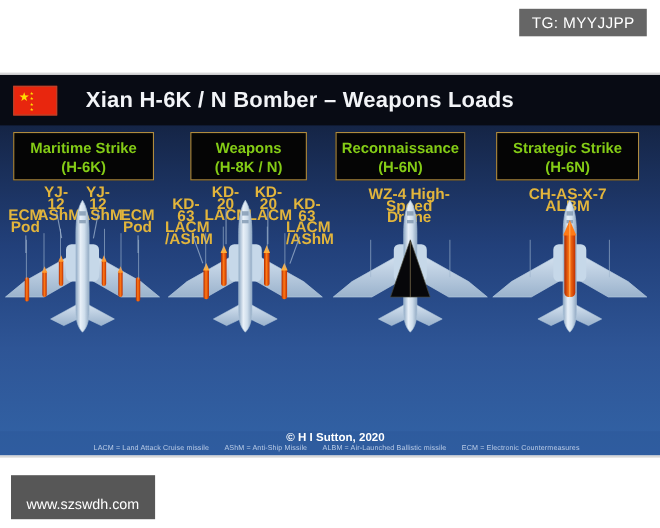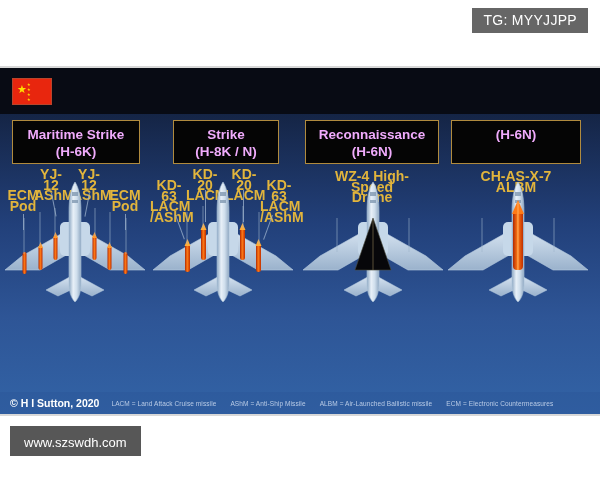--- a/index.html
+++ b/index.html
@@ -26,25 +26,25 @@
     letter-spacing: 0.3px;
     padding: 5px 11px 6px 11px;
     line-height: 1;
     font-family: "Liberation Sans", sans-serif;
   }
 
   
   #site-watermark {
     position: absolute;
     left: 10px;
-    bottom: 24px;
+    bottom: 8px;
     background: #575757;
     color: #ffffff;
     font-size: 13px;
-    padding: 10px 14px 7px 14px;
+    padding: 20px 14px 7px 14px;
     line-height: 1;
   }
 
   
   #infographic {
     position: absolute;
     left: 0px;
     top: 66px;
     width: 600px;
     height: 350px;
@@ -105,21 +105,21 @@
     white-space: nowrap;
   }
 
   
   .panel-title-box {
     position: absolute;
     top: 52px;
     background: #050505;
     border: 1.5px solid #b08b3e;
     box-sizing: border-box;
-    color: #f0abfc;
+    color: #84cc16;
     text-align: center;
     font-size: 13.5px;
     font-weight: bold;
     line-height: 17px;
     padding-top: 5px;
     height: 44px;
   }
   .panel-title-box .sub { display: block; }
 
   
@@ -154,20 +154,21 @@
   
   #footer-bar {
     position: absolute;
     left: 0;
     bottom: 0;
     width: 600px;
     height: 22px;
     display: flex;
     align-items: center;
     background: rgba(42, 84, 150, 0.35);
+    flex-direction: column;
   }
   #credit {
     color: #ffffff;
     font-size: 10.5px;
     font-weight: bold;
     margin-left: 10px;
     white-space: nowrap;
   }
   #legend-strip {
     display: flex;
@@ -187,38 +188,40 @@
 
 <div id="tg-watermark">TG: MYYJJPP</div>
 
 <div id="infographic">
 
   <div id="header-bar">
     <div id="flag-icon">
       <span class="big-star">★</span>
       <span class="small-stars">★<br>★<br>★<br>★</span>
     </div>
+    <div id="header-title">Xian H-6K / N Bomber – Weapons Loads</div>
   </div>
 
   <div class="panel-title-box" style="left:12px; width:128px;">
     <span>Maritime Strike</span>
     <span class="sub">(H-6K)</span>
   </div>
 
   <div class="panel-title-box" style="left:173px; width:106px;">
-    <span>Strike</span>
+    <span>Weapons</span>
     <span class="sub">(H-8K / N)</span>
   </div>
 
-  <div class="panel-title-box" style="left:305px; width:134px;">
+  <div class="panel-title-box" style="left:305px; width:118px;">
     <span>Reconnaissance</span>
     <span class="sub">(H-6N)</span>
   </div>
 
   <div class="panel-title-box" style="left:451px; width:130px;">
+    <span>Strategic Strike</span>
     <span class="sub">(H-6N)</span>
   </div>
 
   <div class="callout" style="left:6px; top:122px; width:34px;">ECM
 Pod</div>
   <div class="callout" style="left:34px; top:101px; width:34px;">YJ-12
 AShM</div>
   <div class="callout" style="left:72px; top:101px; width:34px;">YJ-12
 AShM</div>
   <div class="callout" style="left:108px; top:122px; width:34px;">ECM

